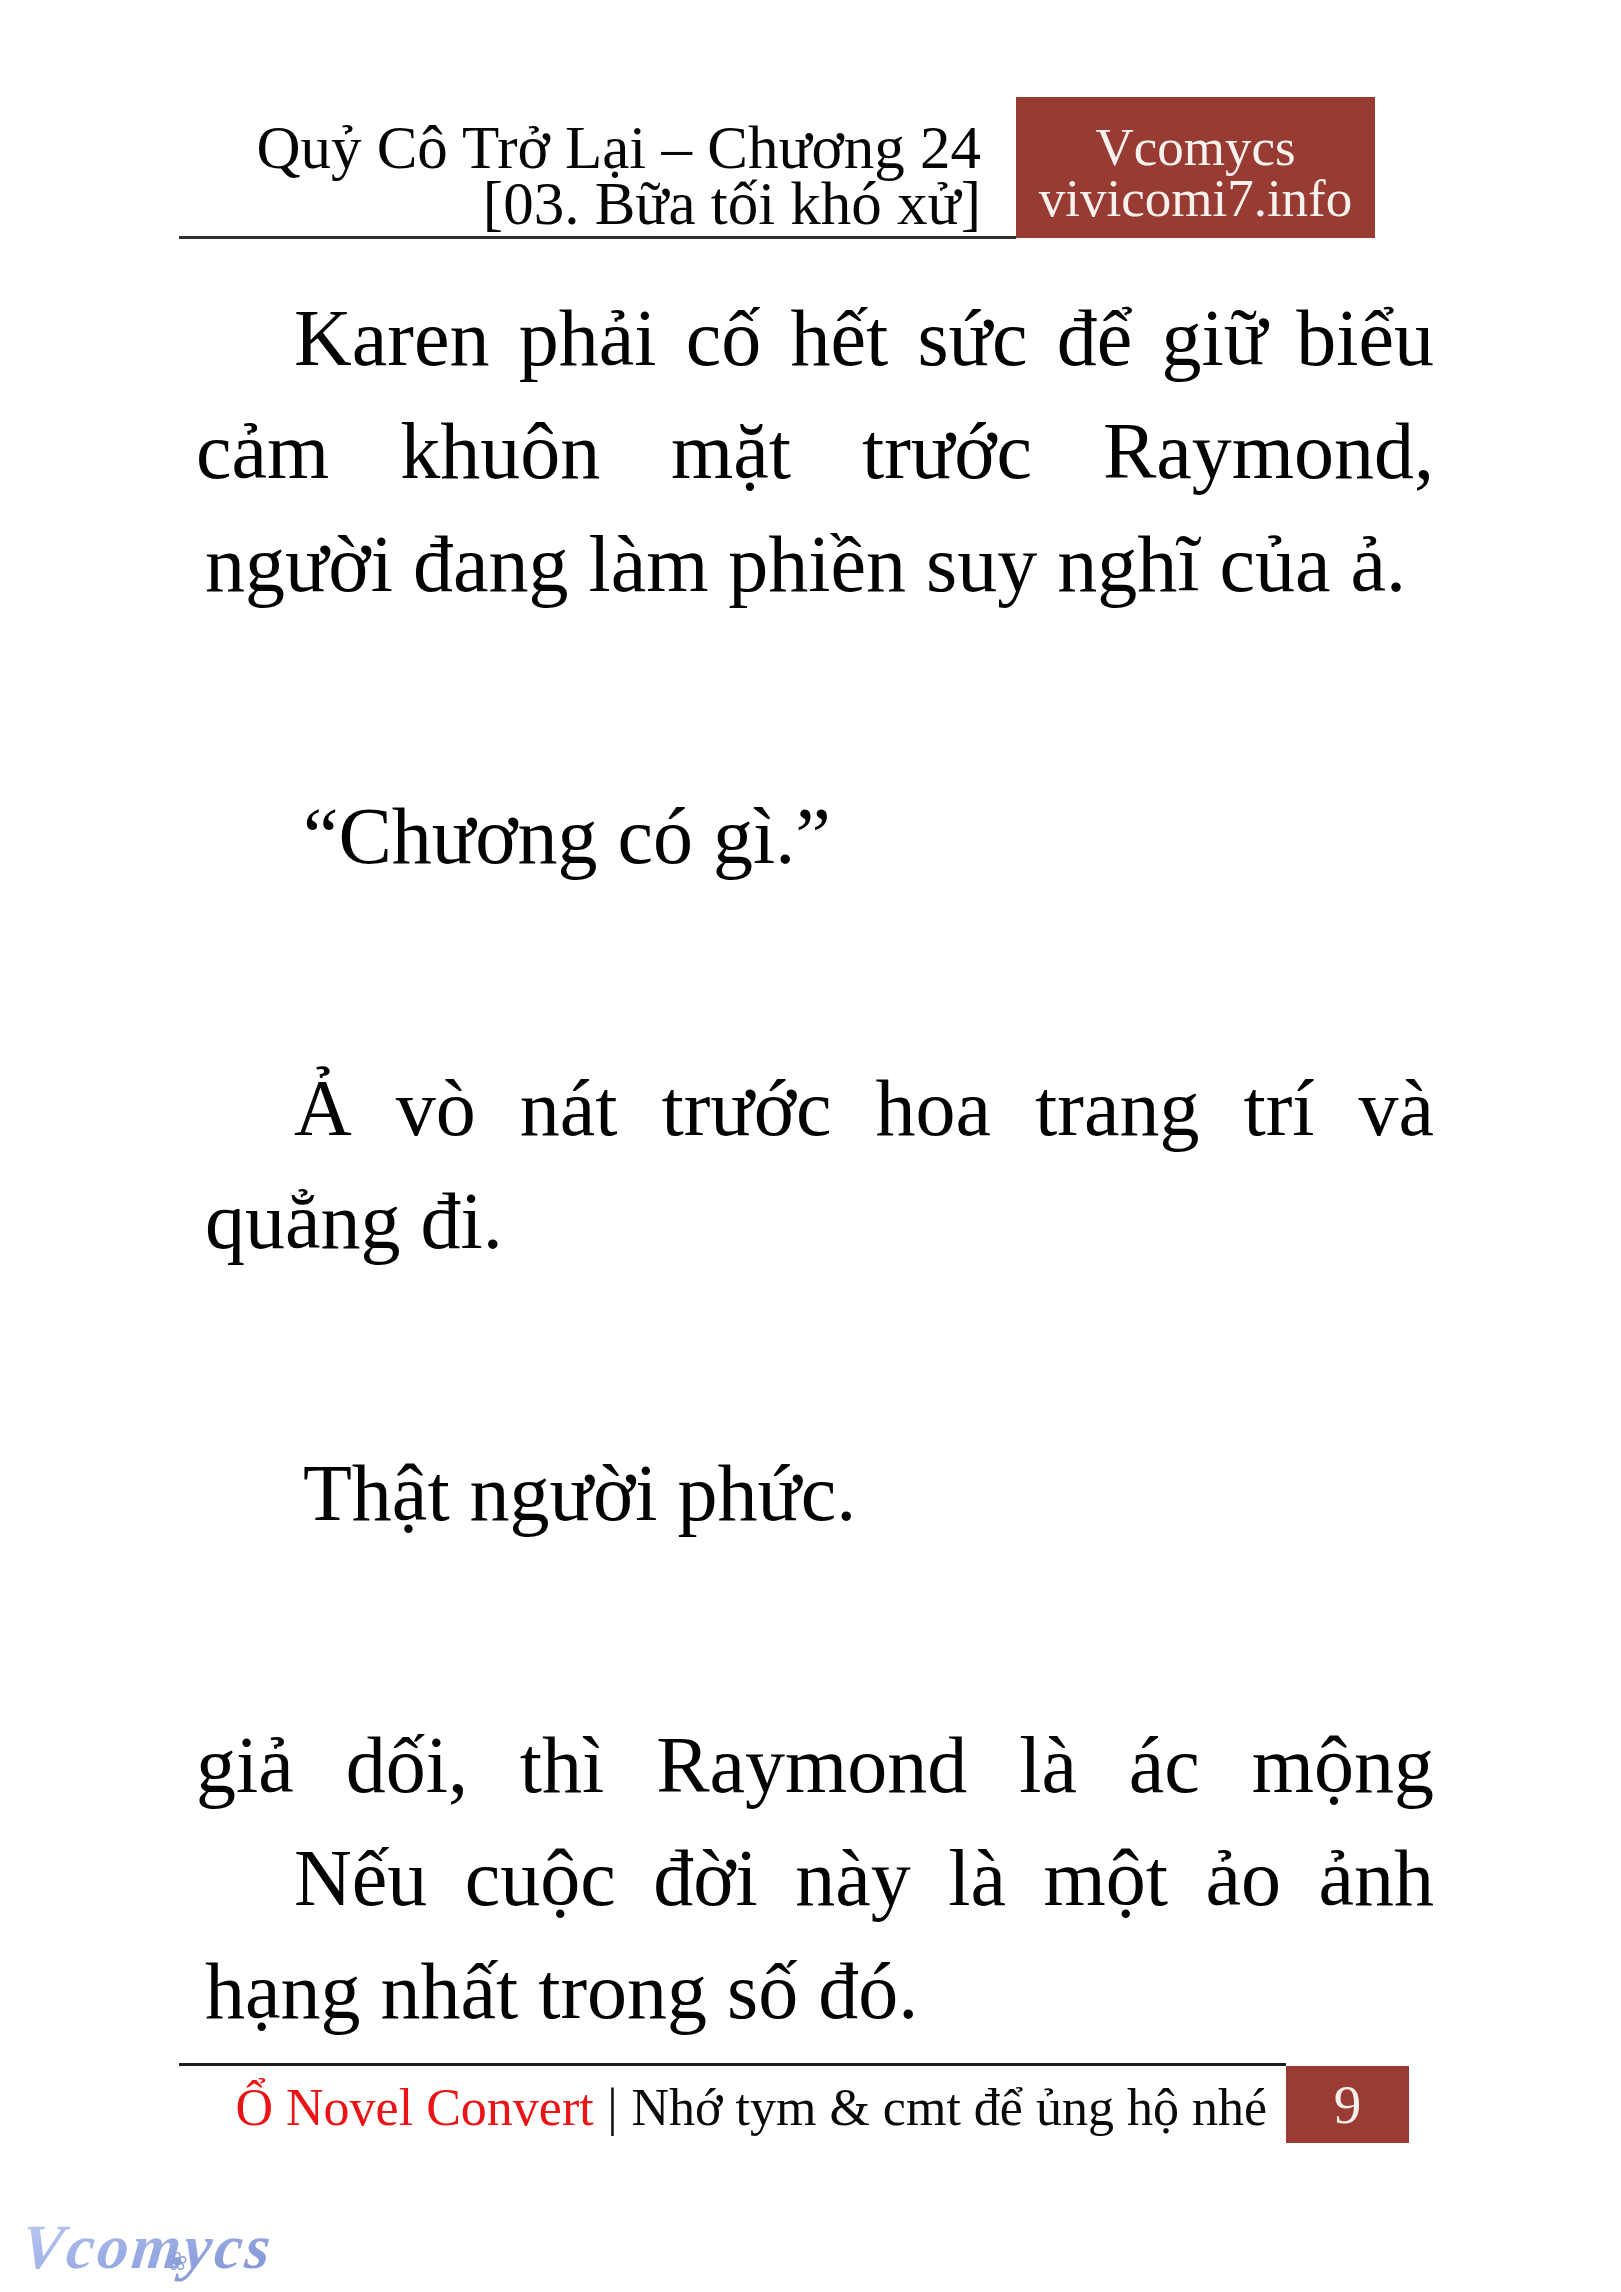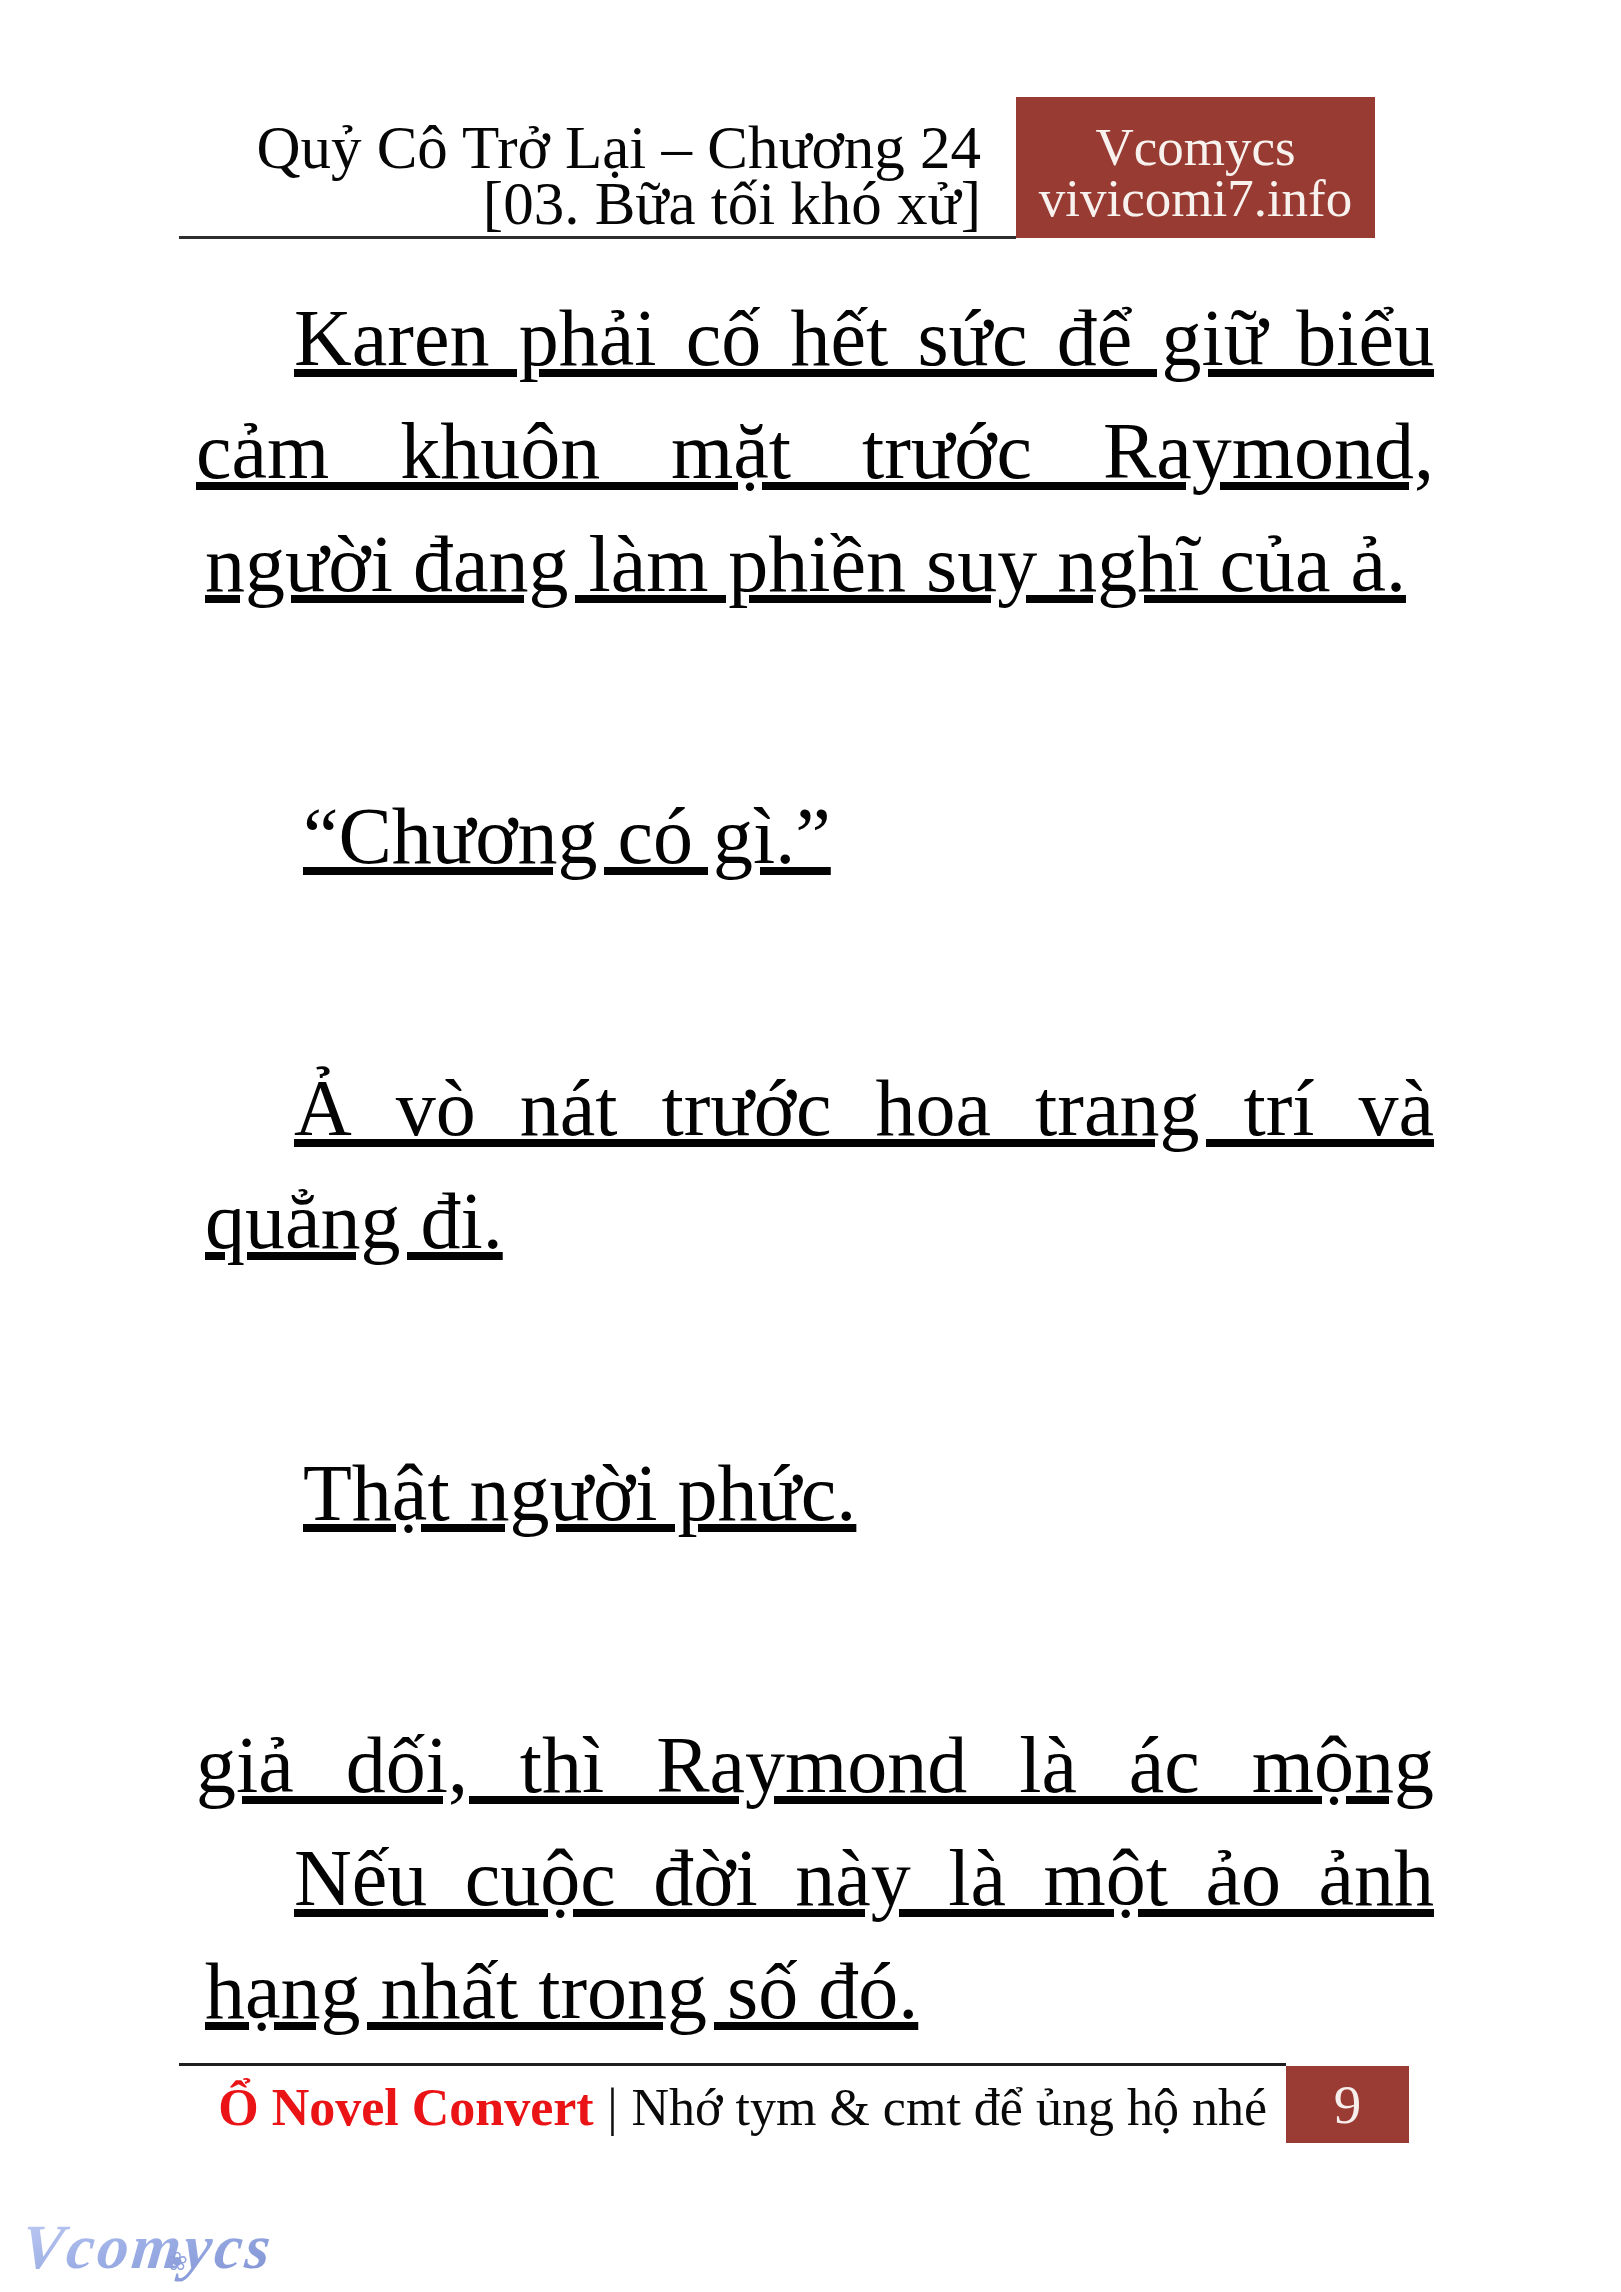--- a/index.html
+++ b/index.html
@@ -60,21 +60,20 @@
     width: 1238px;
     font-size: 80px;
     line-height: 113px;
     color: #030303;
   }
   .para { margin: 0 0 159px 0; }
   .para:last-child { margin-bottom: 0; }
   .line {
     text-align: justify;
     text-align-last: justify;
-    text-decoration: underline;
   }
   .line.first { text-indent: 98px; }
   .line.last { text-align-last: left; margin-left: 9px; }
 
   
   .footer-rule {
     position: absolute;
     left: 179px;
     top: 2063px;
     width: 1107px;
@@ -84,21 +83,21 @@
   .footer-text {
     position: absolute;
     top: 2078px;
     right: 354px;
     font-size: 52px;
     line-height: 59px;
     white-space: nowrap;
     color: #0a0a0a;
   }
   .footer-brand {
-    font-weight: bold;
+    font-weight: normal;
     color: #ea1316;
   }
   .footer-sep {
     display: inline-block;
     margin: 0 13.7px;
     color: #111111;
   }
   .page-number-box {
     position: absolute;
     left: 1286px;

